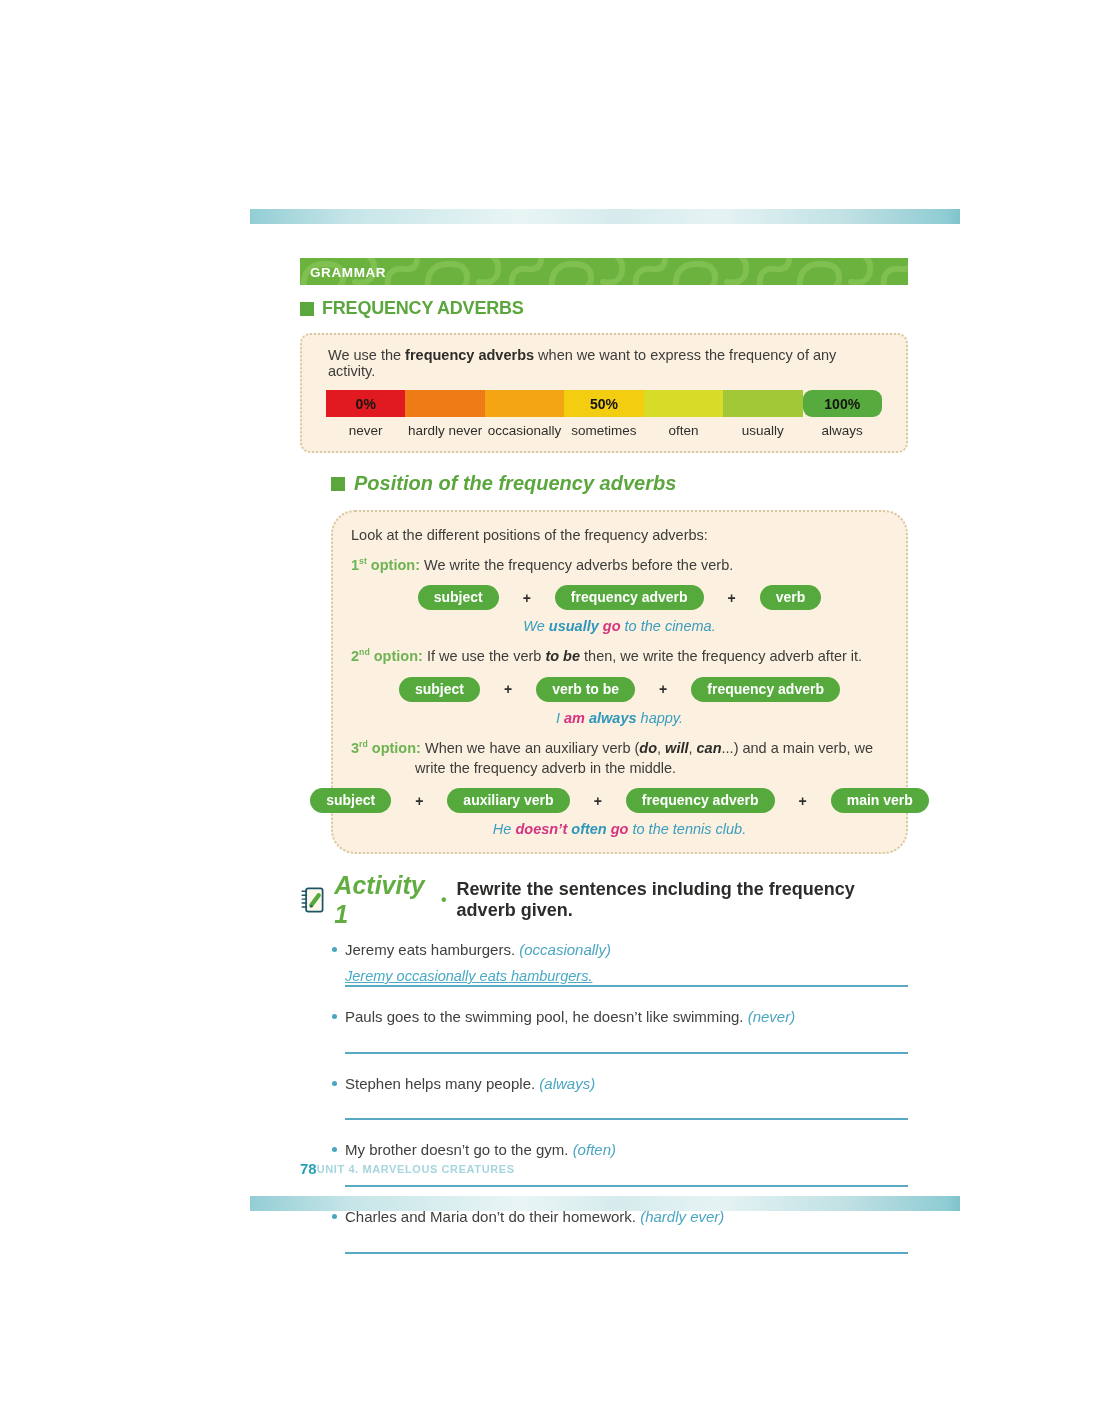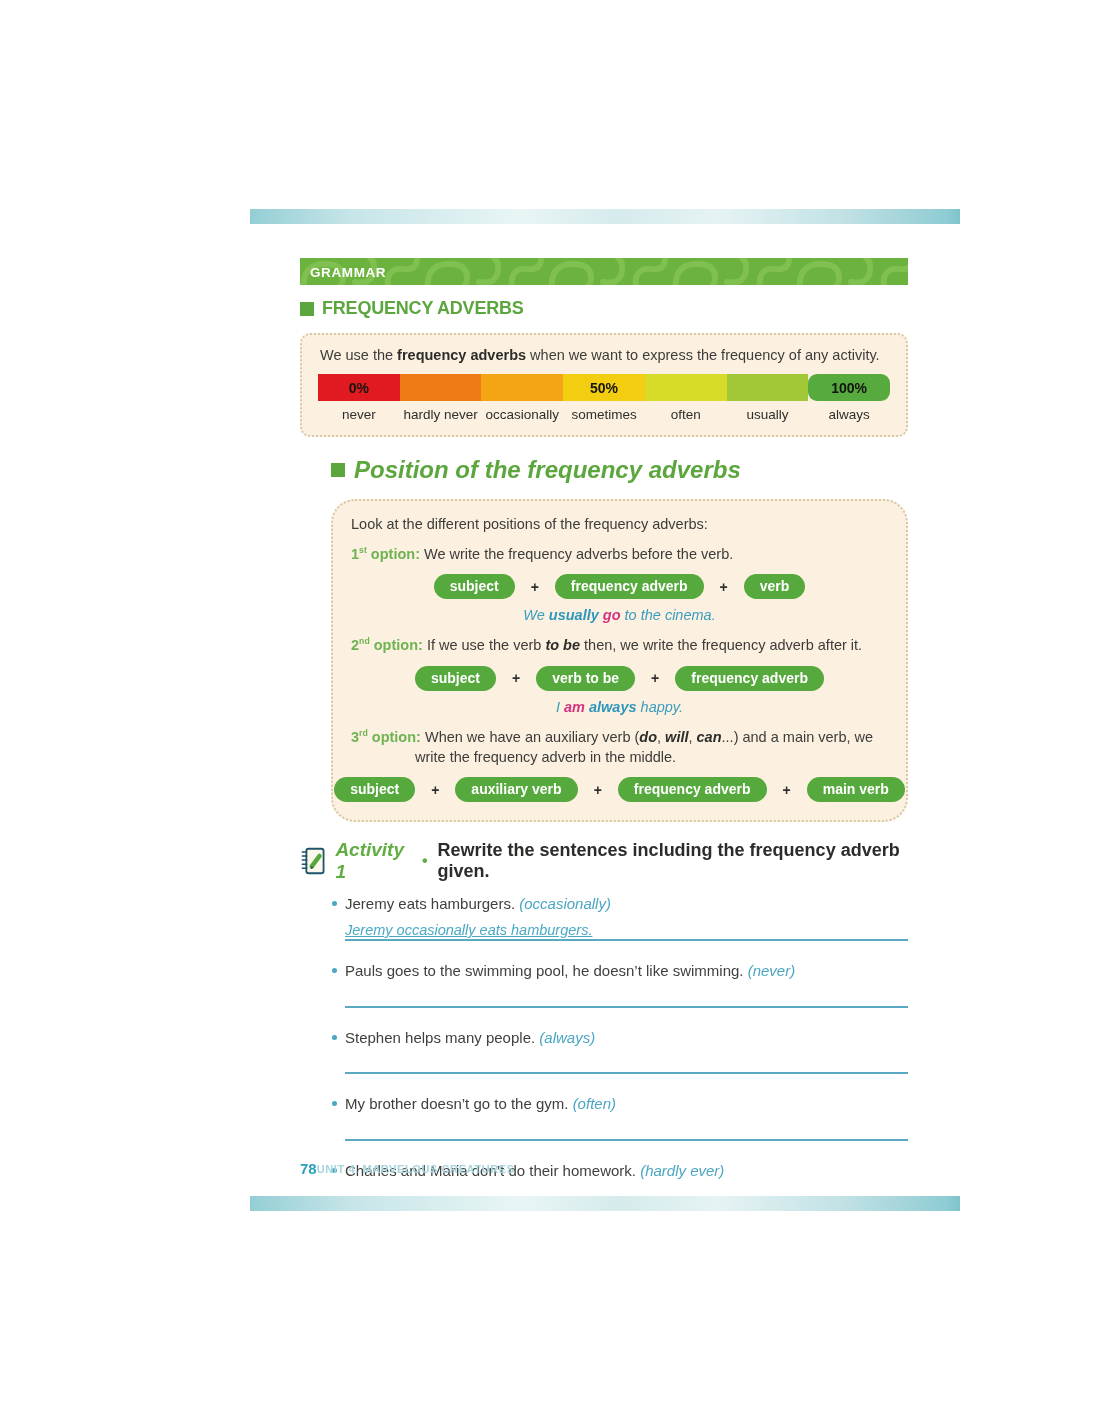--- a/index.html
+++ b/index.html
@@ -24,58 +24,58 @@
   .banner-label {
     position:absolute; left:10px; top:50%; transform:translateY(-50%);
     color:#ffffff; font-weight:bold; font-size:13.5px; letter-spacing:0.6px; z-index:2;
   }
 
   
   .h1 { margin-top:13px; display:flex; align-items:center; gap:8px; }
   .sq { width:14px; height:14px; background:#5ca63e; flex:0 0 auto; }
   .h1-txt { color:#5ca63e; font-weight:bold; font-size:18px; letter-spacing:-0.2px; }
   .h2 { margin-top:19px; display:flex; align-items:center; gap:9px; }
-  .h2-txt { color:#5ca63e; font-weight:bold; font-style:italic; font-size:24px; }
+  .h2-txt { color:#5ca63e; font-weight:bold; font-style:italic; font-size:20px; }
 
   
   .box { background:#fcf1e0; border:2px dotted #d8c7a2; border-radius:10px; }
-  .box1 { margin-top:14px; padding:12px 15px 13px; }
+  .box1 { margin-top:14px; padding:12px 23px 13px; }
   .intro1 { font-size:14.5px; color:#3c3c3a; padding-left:3px; }
 
   
   .scale { margin-top:11px; padding:0 1px; }
   .scale-bar { display:flex; height:27px; }
   .scale-seg { flex:1; display:flex; align-items:center; justify-content:center; font-weight:bold; font-size:14px; color:#141410; }
   .scale-words { display:flex; margin-top:6px; }
   .scale-word { flex:1; text-align:center; font-size:13.5px; color:#2e2e2c; }
 
   
   .sec2 { margin-left:31px; }
   .box2 { margin-top:15px; padding:15px 18px 10px; border-radius:24px; }
   .look { font-size:14.5px; color:#3c3c3a; }
   .opt { margin-top:12px; font-size:14.5px; line-height:1.4; }
   .opt-hang { padding-left:64px; text-indent:-64px; }
-  .pill-row { display:flex; justify-content:center; align-items:center; gap:16px; margin:10px 0 8px; }
+  .pill-row { display:flex; justify-content:center; align-items:center; gap:24px; margin:10px 0 8px; }
   .pill { background:#56a93c; color:#ffffff; font-weight:bold; font-size:14px; padding:4px 16px 5px; border-radius:15px; white-space:nowrap; }
   .pill-plus { color:#2e2e2c; font-weight:bold; font-size:14px; }
   .example { text-align:center; font-size:14.5px; margin-bottom:5px; }
 
   
   .seg-dark { color:#3c3c3a; }
   .seg-dark-b { color:#2c2c2a; font-weight:bold; }
   .seg-dark-bi { color:#2c2c2a; font-weight:bold; font-style:italic; }
   .seg-green-b { color:#6fb354; font-weight:bold; }
   .seg-sup { color:#6fb354; font-weight:bold; font-size:0.6em; vertical-align:super; }
   .seg-blue-i { color:#3a9dbf; font-style:italic; }
   .seg-blue-bi { color:#2f97bc; font-weight:bold; font-style:italic; }
   .seg-pink-bi { color:#d53380; font-weight:bold; font-style:italic; }
 
   
   .activity-head { margin-top:17px; display:flex; align-items:center; gap:10px; }
-  .act-title { color:#61ad42; font-weight:bold; font-style:italic; font-size:19px; }
+  .act-title { color:#61ad42; font-weight:bold; font-style:italic; font-size:25px; }
   .act-dot { color:#61ad42; font-weight:bold; font-size:16px; }
   .act-instruction { color:#2c2c2a; font-weight:bold; font-size:18px; }
 
   .items { margin-left:31px; margin-top:10px; }
   .item { margin-bottom:19px; }
   .item-line1 { position:relative; padding-left:14px; font-size:15px; color:#3f3f3d; line-height:1.45; }
   .item-bullet { position:absolute; left:1px; top:8px; width:5px; height:5px; border-radius:50%; background:#4aa6c2; }
   .item-adverb { color:#4aa6c2; font-style:italic; }
   .answer-line {
     margin-left:14px; margin-top:2px; height:24px;
@@ -192,20 +192,21 @@
         <div class="opt opt-hang"><span class="seg-green-b">3</span><span class="seg-sup">rd</span><span class="seg-green-b"> option:</span><span class="seg-dark"> When we have an auxiliary verb (</span><span class="seg-dark-bi">do</span><span class="seg-dark">, </span><span class="seg-dark-bi">will</span><span class="seg-dark">, </span><span class="seg-dark-bi">can</span><span class="seg-dark">...) and a main verb, we write the frequency adverb in the middle.</span></div>
         <div class="pill-row">
             <span class="pill">subject</span>
             <span class="pill-plus">+</span>
             <span class="pill">auxiliary verb</span>
             <span class="pill-plus">+</span>
             <span class="pill">frequency adverb</span>
             <span class="pill-plus">+</span>
             <span class="pill">main verb</span>
           </div>
+        <div class="example"><span class="seg-blue-i">He </span><span class="seg-pink-bi">doesn’t </span><span class="seg-blue-bi">often </span><span class="seg-pink-bi">go</span><span class="seg-blue-i"> to the tennis club.</span></div>
       </div>
     </div>
 
     <div class="activity-head">
       <svg width="28" height="32" viewBox="0 0 28 32" aria-hidden="true">
         <rect x="7" y="2.5" width="19" height="27" rx="2.5" fill="#fdf8ec" stroke="#1e5468" stroke-width="2"></rect>
         <g stroke="#1e5468" stroke-width="1.6" stroke-linecap="round">
           <line x1="2.5" y1="6" x2="7.5" y2="6"></line>
           <line x1="2.5" y1="10.5" x2="7.5" y2="10.5"></line>
           <line x1="2.5" y1="15" x2="7.5" y2="15"></line>

